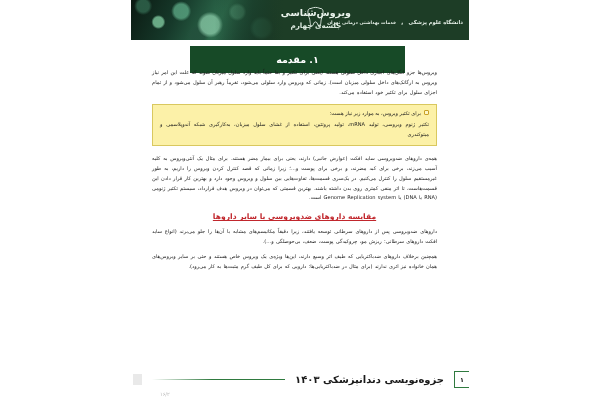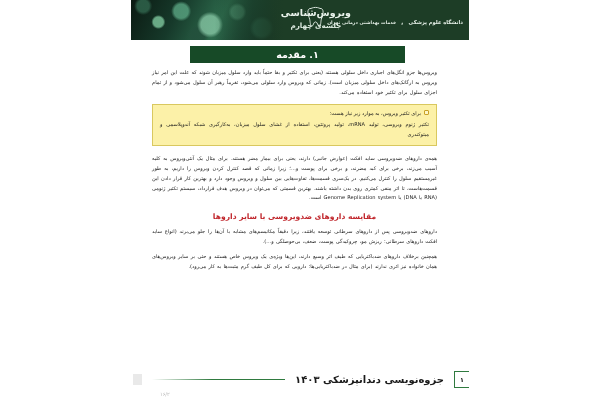--- a/index.html
+++ b/index.html
@@ -129,21 +129,21 @@
     white-space: nowrap;
     letter-spacing: .2px;
   }
 
   
   .section-bar {
     position: absolute;
     top: 46px;
     right: 195px;
     width: 215px;
-    height: 17px;
+    height: 27px;
     background: #174a27;
     display: flex;
     align-items: center;
     justify-content: center;
   }
 
   .section-bar-label {
     color: #ffffff;
     font-size: 9.5px;
     font-weight: 700;
@@ -212,20 +212,21 @@
   }
 
   
   .sub-heading {
     text-align: center;
     color: #c1272d;
     font-size: 7.6px;
     font-weight: 700;
     margin: 9px 0 6px 0;
     letter-spacing: .2px;
+    text-decoration: underline;
   }
 
   
   .footer {
     position: absolute;
     bottom: 0;
     right: 0;
     left: 0;
     height: 34px;
   }

